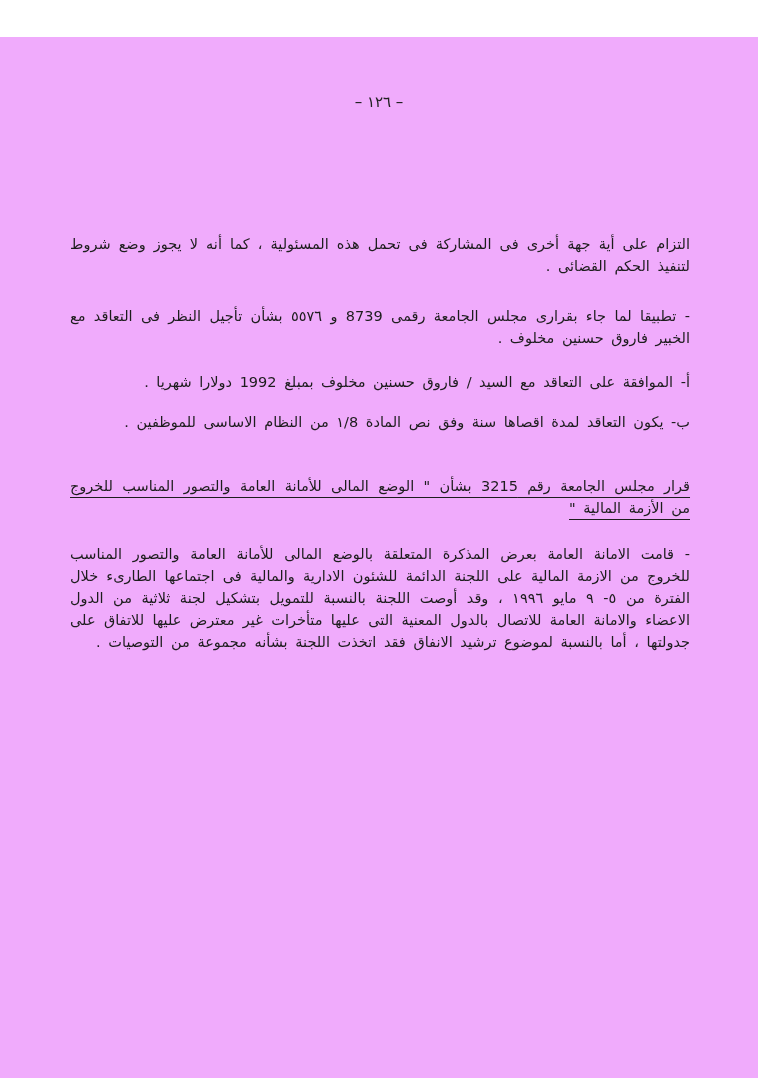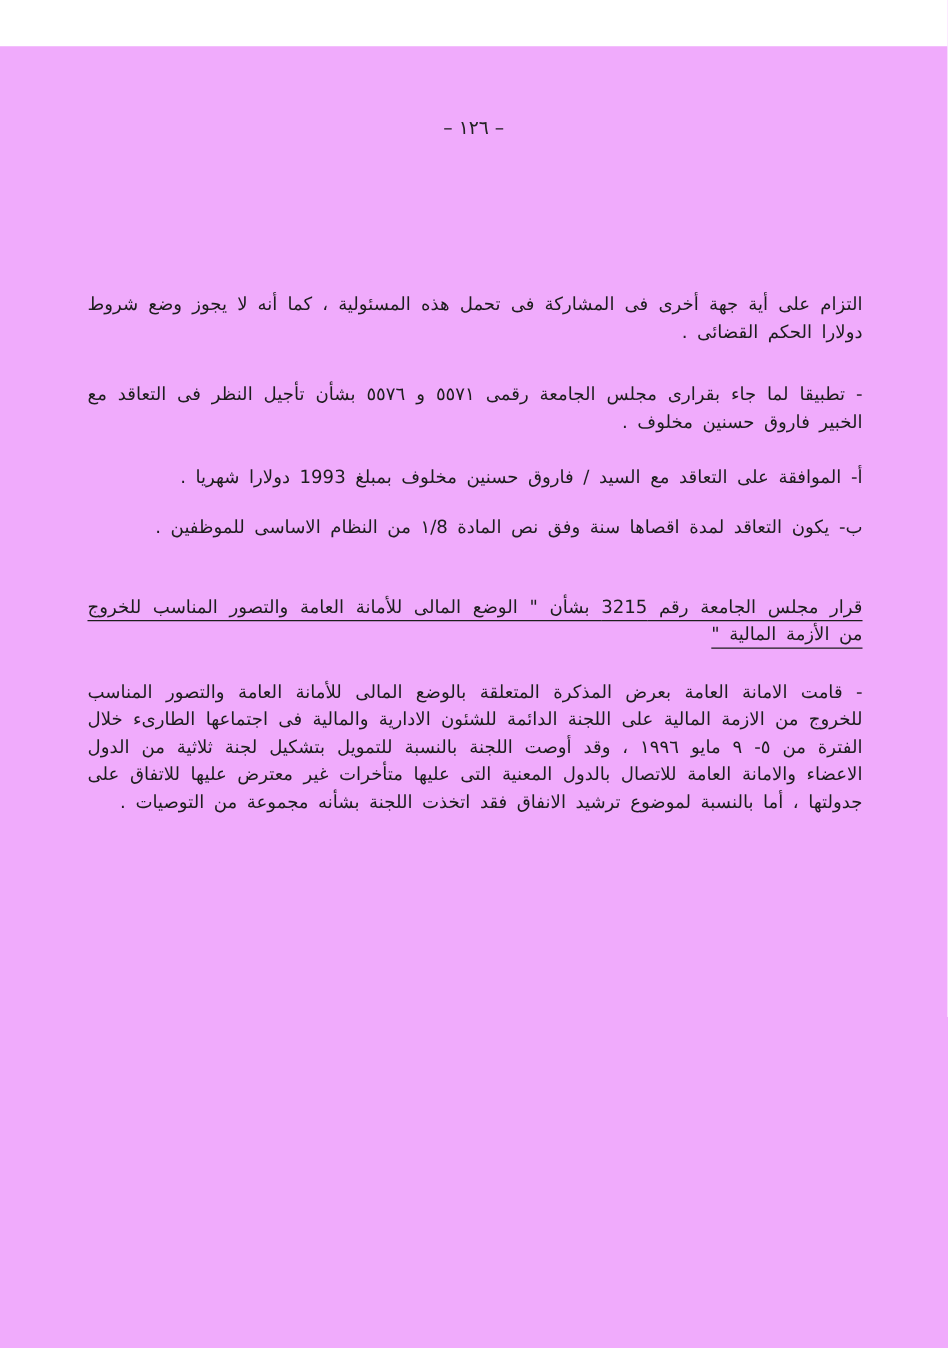--- a/index.html
+++ b/index.html
@@ -57,27 +57,27 @@
 </style>
 </head>
 <body>
 
 <div class="page">
 
   <div class="page-number">– ١٢٦ –</div>
 
   <div class="content">
 
-    <p class="para mb-28">التزام على أية جهة أخرى فى المشاركة فى تحمل هذه المسئولية ، كما أنه لا يجوز وضع شروط دولارا الحكم القضائى .</p>
+    <p class="para mb-28">التزام على أية جهة أخرى فى المشاركة فى تحمل هذه المسئولية ، كما أنه لا يجوز وضع شروط لتنفيذ الحكم القضائى .</p>
 
 
-    <p class="para mb-22">-  تطبيقا لما جاء  بقرارى مجلس الجامعة  رقمى ٥٥٧١  و ٥٥٧٦  بشأن تأجيل النظر فى التعاقد مع الخبير فاروق حسنين مخلوف .</p>
+    <p class="para mb-22">-  تطبيقا لما جاء  بقرارى مجلس الجامعة  رقمى 8739  و ٥٥٧٦  بشأن تأجيل النظر فى التعاقد مع الخبير فاروق حسنين مخلوف .</p>
 
 
-    <p class="para mb-18">أ-  الموافقة  على التعاقد مع السيد /  فاروق حسنين مخلوف بمبلغ 1993 دولارا شهريا .</p>
+    <p class="para mb-18">أ-  الموافقة  على التعاقد مع السيد /  فاروق حسنين مخلوف بمبلغ 1992 دولارا شهريا .</p>
 
     <p class="para mb-42">ب-  يكون التعاقد  لمدة اقصاها سنة وفق نص المادة ١/8  من النظام الاساسى للموظفين .</p>
 
     <p class="para heading mb-24">قرار مجلس الجامعة رقم 3215 بشأن " الوضع المالى للأمانة العامة والتصور المناسب للخروج من الأزمة المالية "</p>
 
     <p class="para">-  قامت الامانة العامة  بعرض المذكرة المتعلقة بالوضع المالى للأمانة العامة والتصور المناسب للخروج من الازمة المالية على اللجنة الدائمة للشئون الادارية والمالية فى اجتماعها الطارىء خلال الفترة  من ٥- ٩  مايو ١٩٩٦  ، وقد أوصت اللجنة بالنسبة للتمويل بتشكيل لجنة  ثلاثية من الدول الاعضاء والامانة العامة  للاتصال بالدول المعنية التى عليها متأخرات غير معترض عليها للاتفاق على جدولتها ،  أما بالنسبة  لموضوع ترشيد الانفاق فقد اتخذت اللجنة بشأنه مجموعة من التوصيات .</p>
 
   </div>
 
 </div>

